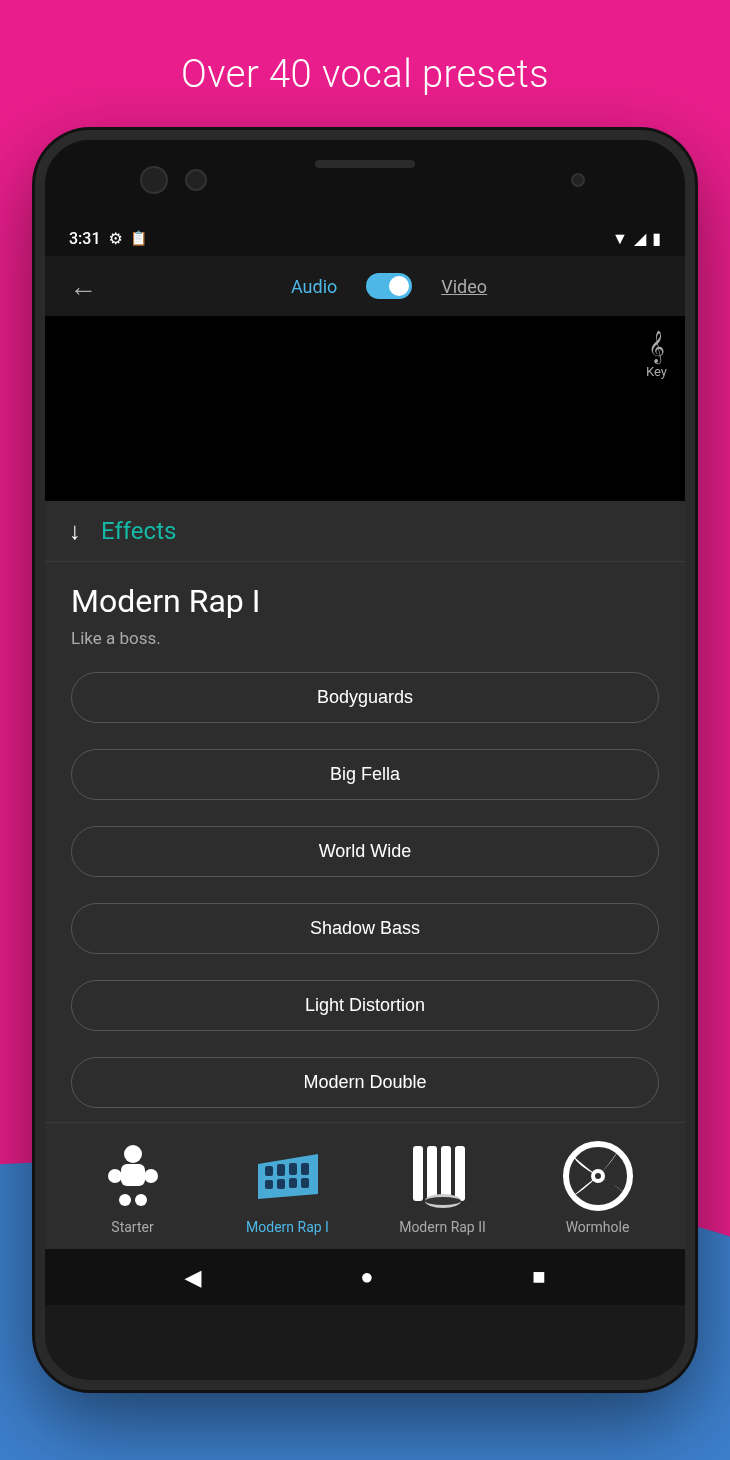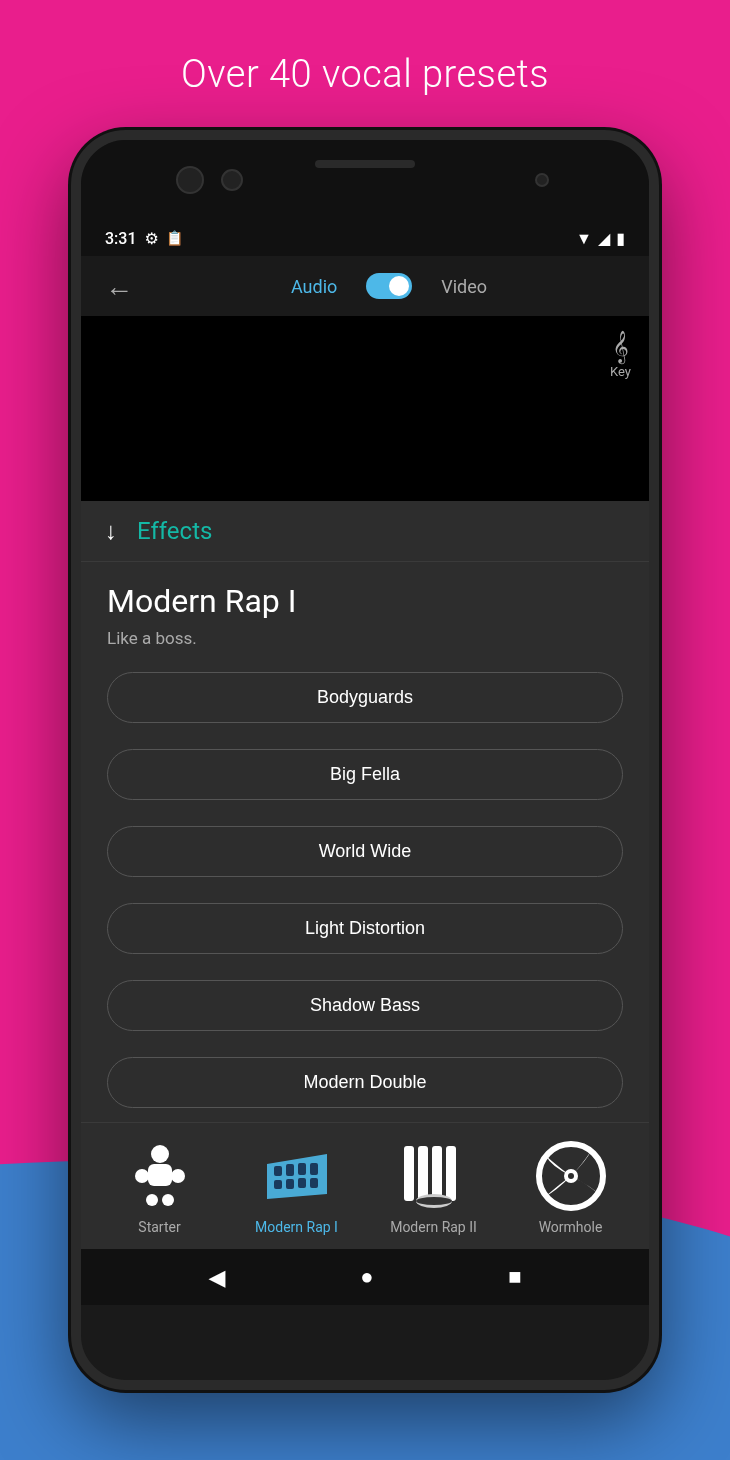--- a/index.html
+++ b/index.html
@@ -36,21 +36,21 @@
       letter-spacing: 0.5px;
       z-index: 2;
     }
 
     
     .phone-frame {
       position: absolute;
       top: 130px;
       left: 50%;
       transform: translateX(-50%);
-      width: 588px;
+      width: 660px;
       height: 1260px;
       background: #1a1a1a;
       border-radius: 55px;
       border: 10px solid #2a2a2a;
       box-shadow: 0 0 0 3px #111, 0 30px 80px rgba(0,0,0,0.5);
       z-index: 3;
       overflow: hidden;
     }
 
     
@@ -309,21 +309,21 @@
     </div>
   </div>
 
   <div class="app-nav">
     <span class="nav-back">←</span>
     <div class="nav-toggle">
       <span class="nav-toggle-label">Audio</span>
       <div class="toggle-switch">
         <div class="toggle-knob"></div>
       </div>
-      <span class="nav-toggle-label" style="color:#aaa;">Video</span>
+      <span class="nav-toggle-label" style="color:#aaa;text-decoration:underline;">Video</span>
     </div>
   </div>
 
   <div class="video-area">
     <div class="key-button">
       <span class="key-icon">𝄞</span>
       <span>Key</span>
     </div>
   </div>
 
@@ -334,22 +334,22 @@
 
   <div class="preset-info">
     <div class="preset-name">Modern Rap I</div>
     <div class="preset-desc">Like a boss.</div>
   </div>
 
   <div class="preset-list">
     <button class="preset-btn">Bodyguards</button>
     <button class="preset-btn">Big Fella</button>
     <button class="preset-btn">World Wide</button>
+    <button class="preset-btn">Shadow Bass</button>
     <button class="preset-btn">Light Distortion</button>
-    <button class="preset-btn">Shadow Bass</button>
     <button class="preset-btn">Modern Double</button>
   </div>
 
   <div class="bottom-nav">
 
     <div class="nav-tab">
       <div class="nav-tab-icon">
         <svg width="60" height="65" viewBox="0 0 60 65">
 
           <circle cx="30" cy="10" r="9" fill="#fff"></circle>

